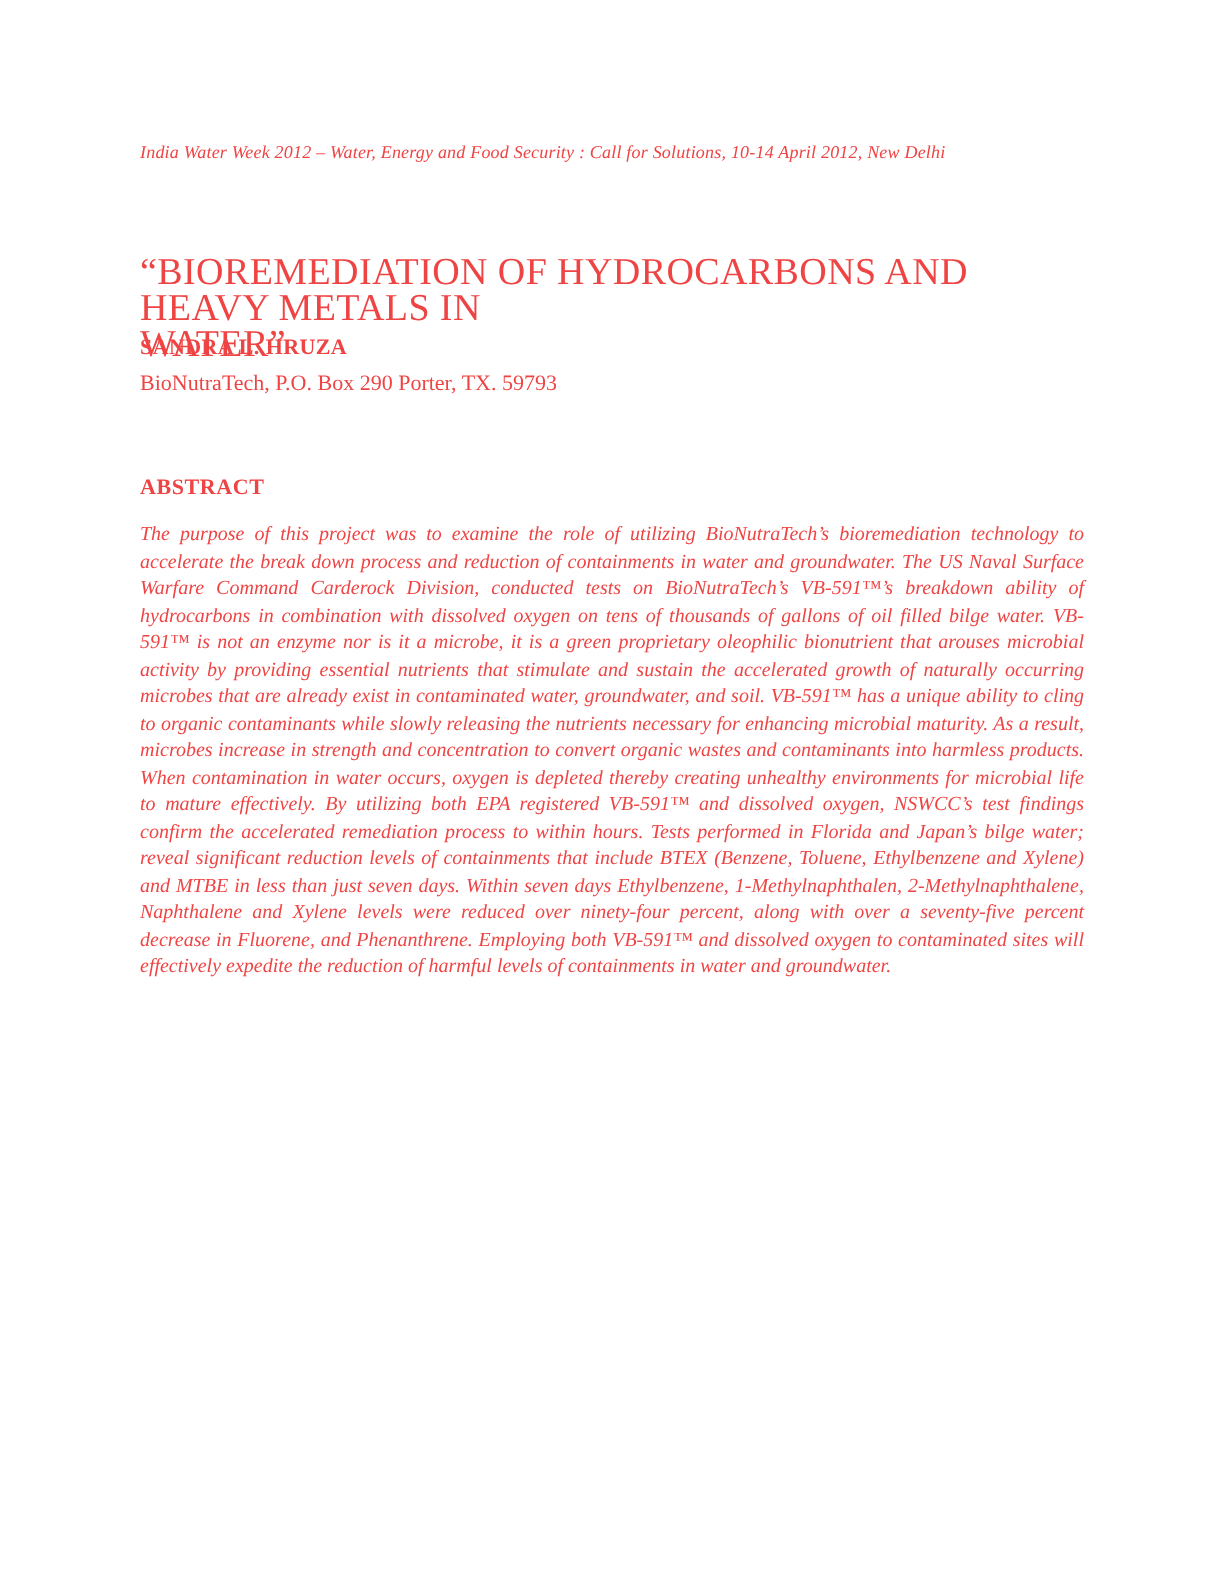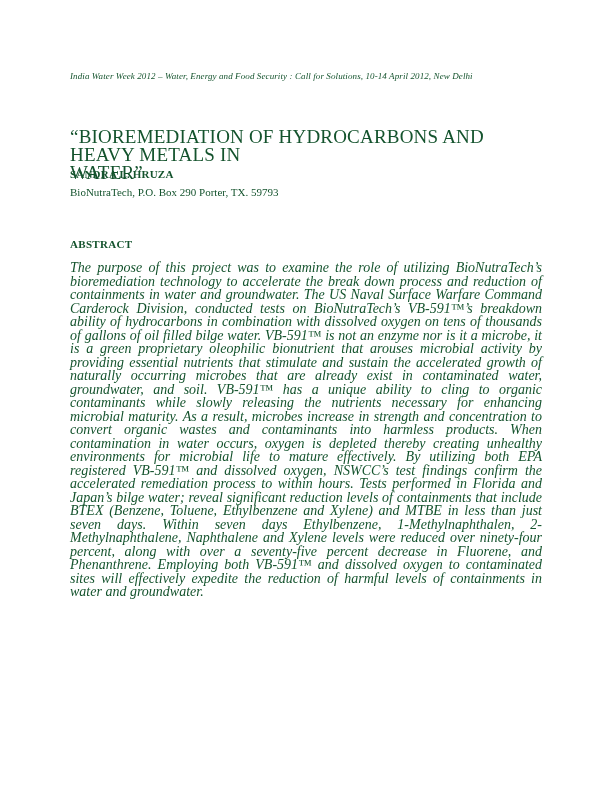--- a/index.html
+++ b/index.html
@@ -7,21 +7,21 @@
     padding: 0;
     background: #ffffff;
   }
   .page {
     position: relative;
     width: 612px;
     height: 792px;
     background: #ffffff;
     overflow: hidden;
     font-family: "Liberation Serif", "DejaVu Serif", serif;
-    color: #14532d;
+    color: #ef4444;
   }
   .content {
     position: absolute;
     left: 70px;
     top: 0;
     width: 472px;
   }
   .running-header {
     position: absolute;
     top: 71px;
@@ -64,21 +64,21 @@
     left: 0;
     font-size: 11px;
     font-weight: bold;
     letter-spacing: 0.3px;
   }
   .abstract-text {
     position: absolute;
     top: 261px;
     left: 0;
     width: 472px;
-    font-size: 14px;
+    font-size: 10px;
     font-style: italic;
     line-height: 13.5px;
     text-align: justify;
     text-justify: inter-word;
   }
 </style>
 </head>
 <body>
 
 <div class="page">

